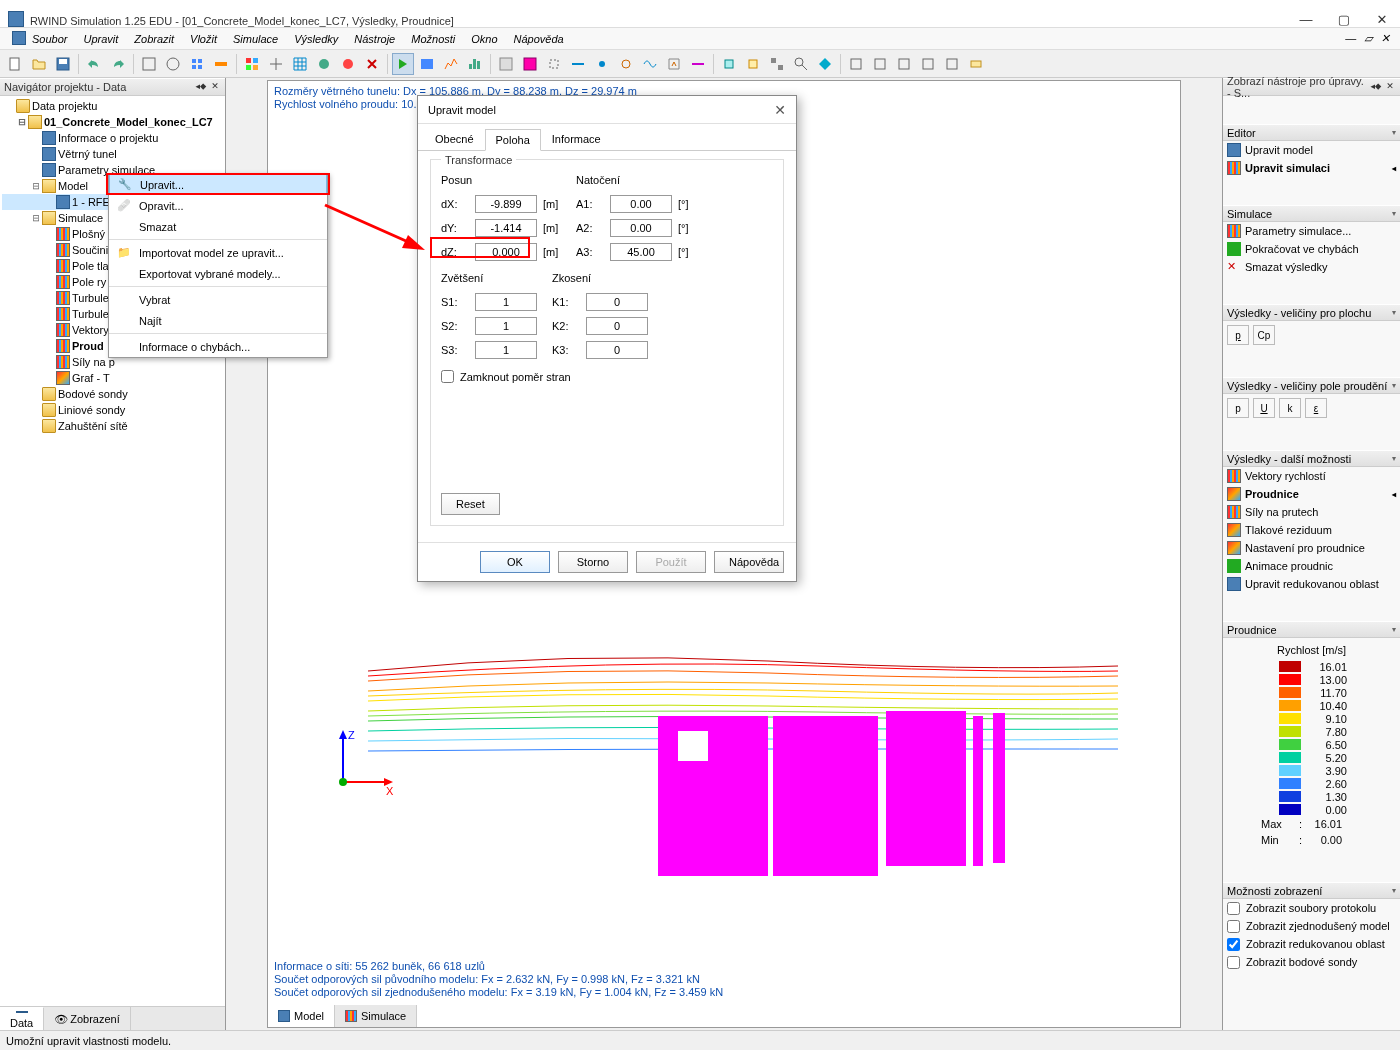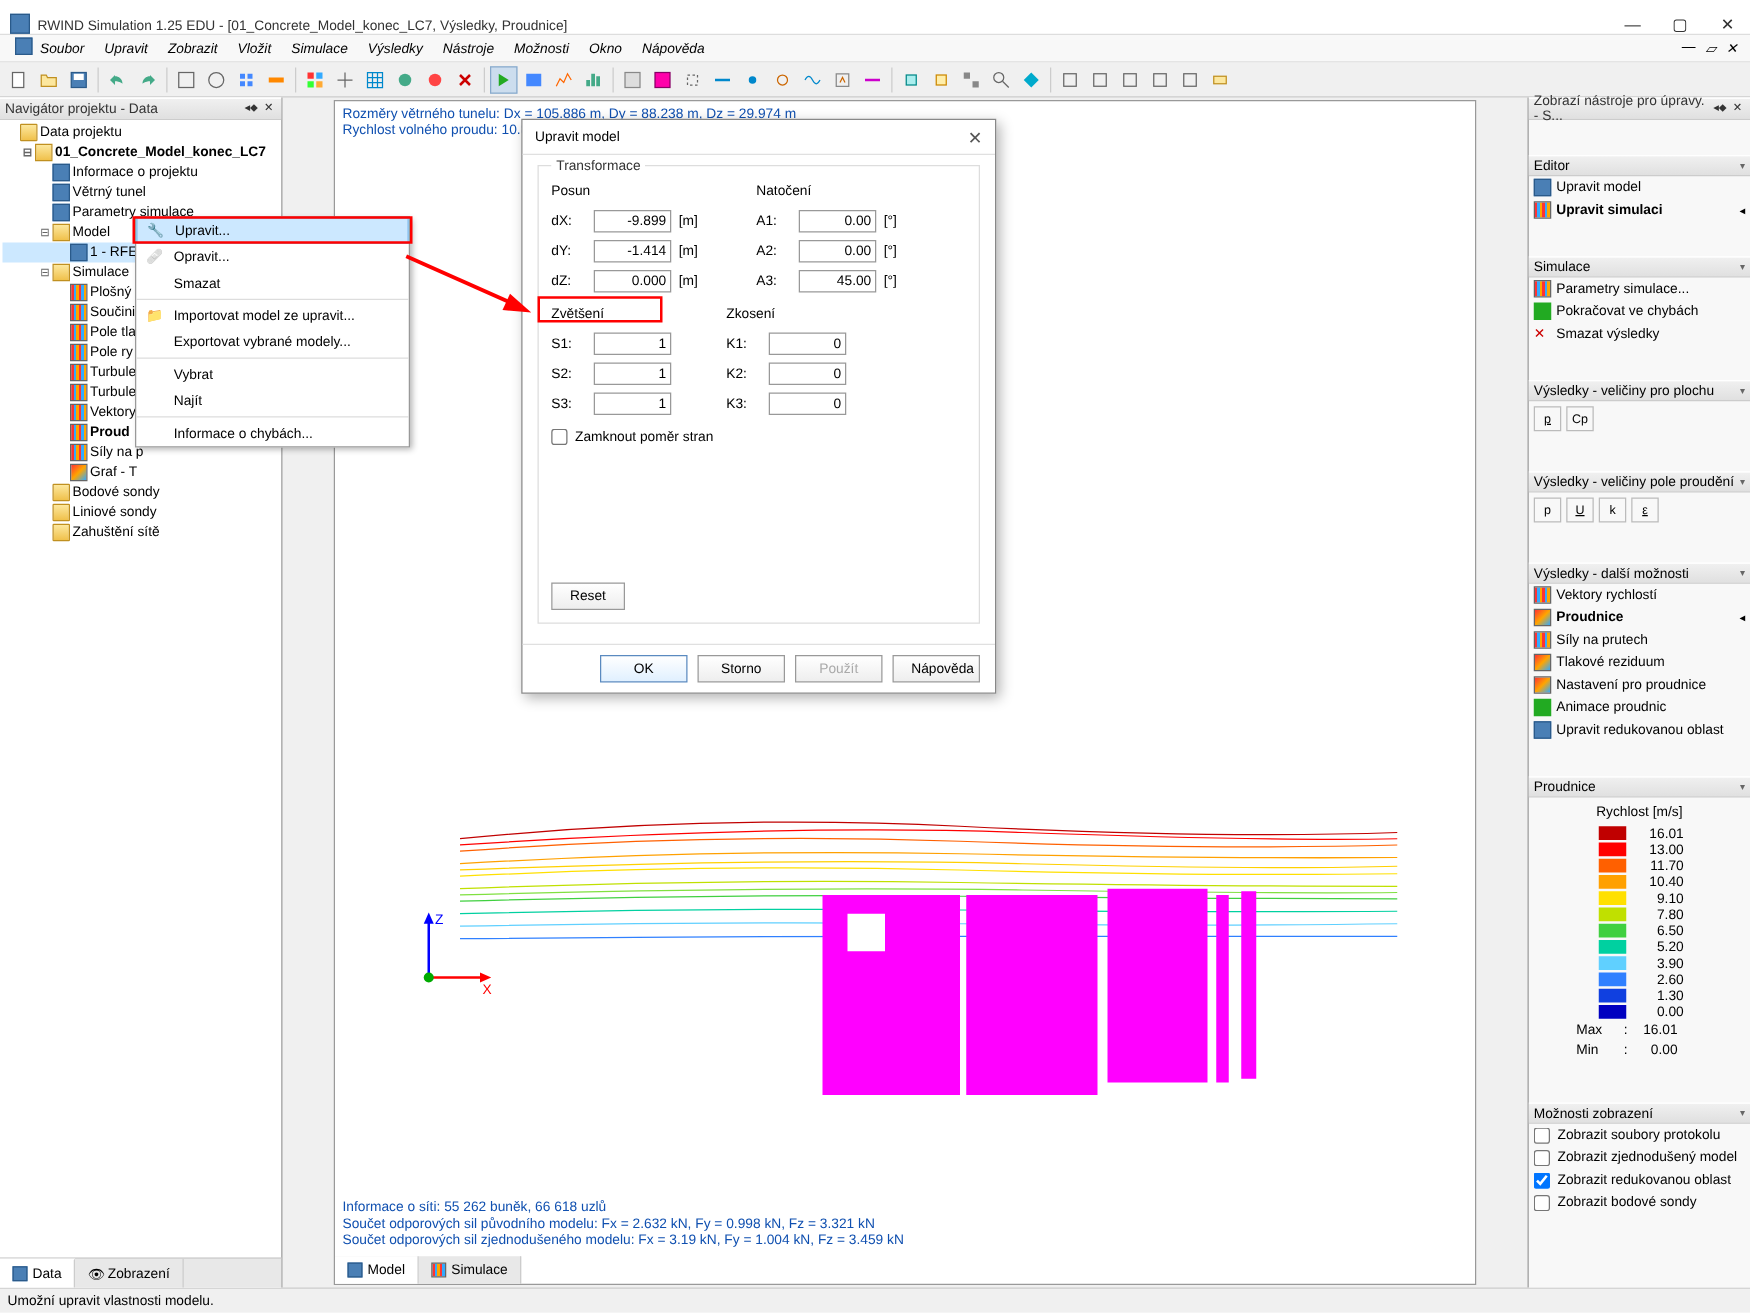--- a/index.html
+++ b/index.html
@@ -44,21 +44,21 @@
 .tree-node.selected { background: #cce8ff; }
 .tree-node.bold { font-weight: bold; }
 .fi-folder { background: linear-gradient(#fce79e, #f0c14b); border: 1px solid #c09020; border-radius: 1px; }
 .fi-folder-open { background: linear-gradient(#fce79e, #f0c14b); border: 1px solid #c09020; }
 .fi-blue { background: #4a7fb5; border: 1px solid #2a5a8a; }
 .fi-bars { background: repeating-linear-gradient(90deg, #f33, #f33 2px, #3af 2px, #3af 4px, #ffa500 4px, #ffa500 6px); border: 1px solid #666; }
 .fi-chart { background: linear-gradient(135deg, #f33, #ffa500, #3af); border: 1px solid #666; }
 
 .left-tabs { height: 24px; display: flex; background: #e8e8e8; border-top: 1px solid #ccc; }
 .left-tab { padding: 3px 10px; border-right: 1px solid #ccc; cursor: pointer; display: flex; align-items: center; gap: 4px; }
-.left-tab.active { background: #fff; border-top: 1px solid #fff; }
+.left-tab.active { background: #fff; border-top: 1px solid #fff; flex-direction: column; }
 
 
 .center { flex: 1; position: relative; background: #fff; border: 1px solid #999; margin: 2px; }
 .vp-info { position: absolute; top: 4px; left: 6px; color: #1050b0; font-size: 10px; line-height: 13px; }
 .vp-bottom-info { position: absolute; bottom: 28px; left: 6px; color: #1050b0; font-size: 10px; line-height: 13px; }
 .axis { position: absolute; bottom: 230px; left: 60px; }
 .center-tabs { position: absolute; bottom: 0; left: 0; height: 22px; display: flex; background: #e8e8e8; }
 .center-tabs .ctab { padding: 3px 10px; border-right: 1px solid #ccc; cursor: pointer; display: flex; gap: 4px; align-items: center; }
 .center-tabs .ctab.active { background: #fff; }
 
@@ -85,23 +85,23 @@
 .dlg-tabs { display: flex; border-bottom: 1px solid #ccc; padding: 4px 6px 0; }
 .dlg-tab { padding: 4px 10px; border: 1px solid transparent; cursor: pointer; }
 .dlg-tab.active { border-color: #ccc; border-bottom-color: #fff; background: #fff; position: relative; top: 1px; }
 .dlg-body { padding: 8px 12px; }
 .group-box { border: 1px solid #ddd; padding: 6px 10px 10px; margin-bottom: 8px; }
 .group-box .gb-title { position: relative; top: -12px; background: #fff; display: inline-block; padding: 0 4px; color: #333; }
 .gb-content { margin-top: -8px; }
 .section-label { margin: 4px 0 6px; }
 .field-row { display: flex; align-items: center; height: 24px; gap: 6px; }
 .field-row .lbl { width: 28px; }
-.field-row input { width: 62px; height: 18px; border: 1px solid #999; text-align: right; padding: 0 3px; font-size: 11px; }
+.field-row input { width: 62px; height: 18px; border: 1px solid #999; text-align: center; padding: 0 13px; font-size: 11px; }
 .field-row .unit { width: 18px; }
-.two-col { display: flex; gap: 44px; }
+.two-col { display: flex; gap: 15px; }
 .dlg-dz-highlight { position: absolute; border: 2px solid red; pointer-events: none; z-index: 95; }
 .chk { display: flex; align-items: center; gap: 6px; margin-top: 8px; }
 .chk input { width: 13px; height: 13px; }
 .dlg-reset { margin-top: 110px; }
 .dlg-btn { height: 22px; padding: 0 14px; border: 1px solid #999; background: linear-gradient(#fff, #eee); cursor: pointer; }
 .dlg-buttons { display: flex; gap: 8px; justify-content: flex-end; padding: 8px 12px; border-top: 1px solid #e0e0e0; }
 .dlg-buttons .dlg-btn { width: 70px; }
 .dlg-buttons .dlg-btn.primary { background: linear-gradient(#fff, #e0f0ff); border-color: #5a8ac0; }
 .dlg-buttons .dlg-btn:disabled { color: #aaa; }
 
@@ -796,20 +796,25 @@
 <svg class="red-arrow" width="110" height="60">
   <line x1="5" y1="5" x2="95" y2="45" stroke="red" stroke-width="3"></line>
   <polygon points="105,50 88,35 82,48" fill="red"></polygon>
 </svg>
 
 <div class="dialog">
   <div class="dlg-title">
     <span>Upravit model</span>
     <span class="x">✕</span>
   </div>
+  <div class="dlg-tabs">
+    <div class="dlg-tab">Obecné</div>
+    <div class="dlg-tab active">Poloha</div>
+    <div class="dlg-tab">Informace</div>
+  </div>
   <div class="dlg-body">
     <div class="group-box">
       <span class="gb-title">Transformace</span>
       <div class="gb-content">
         <div class="two-col">
           <div>
             <div class="section-label">Posun</div>
             <div class="field-row">
                 <span class="lbl">dX:</span>
                 <input value="-9.899" style="">

